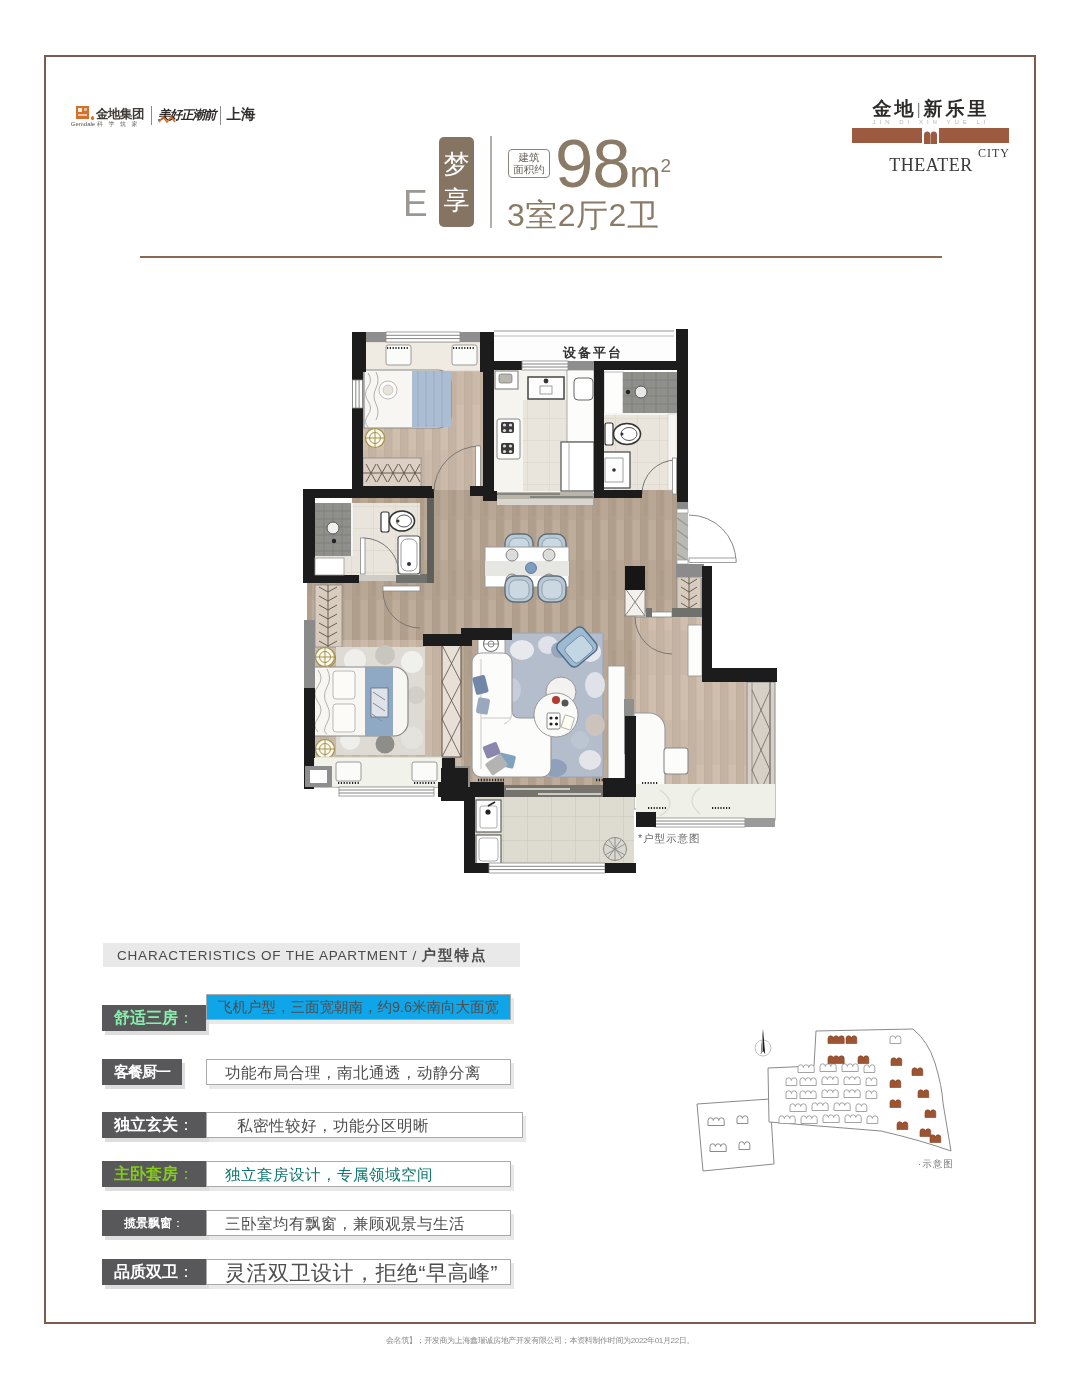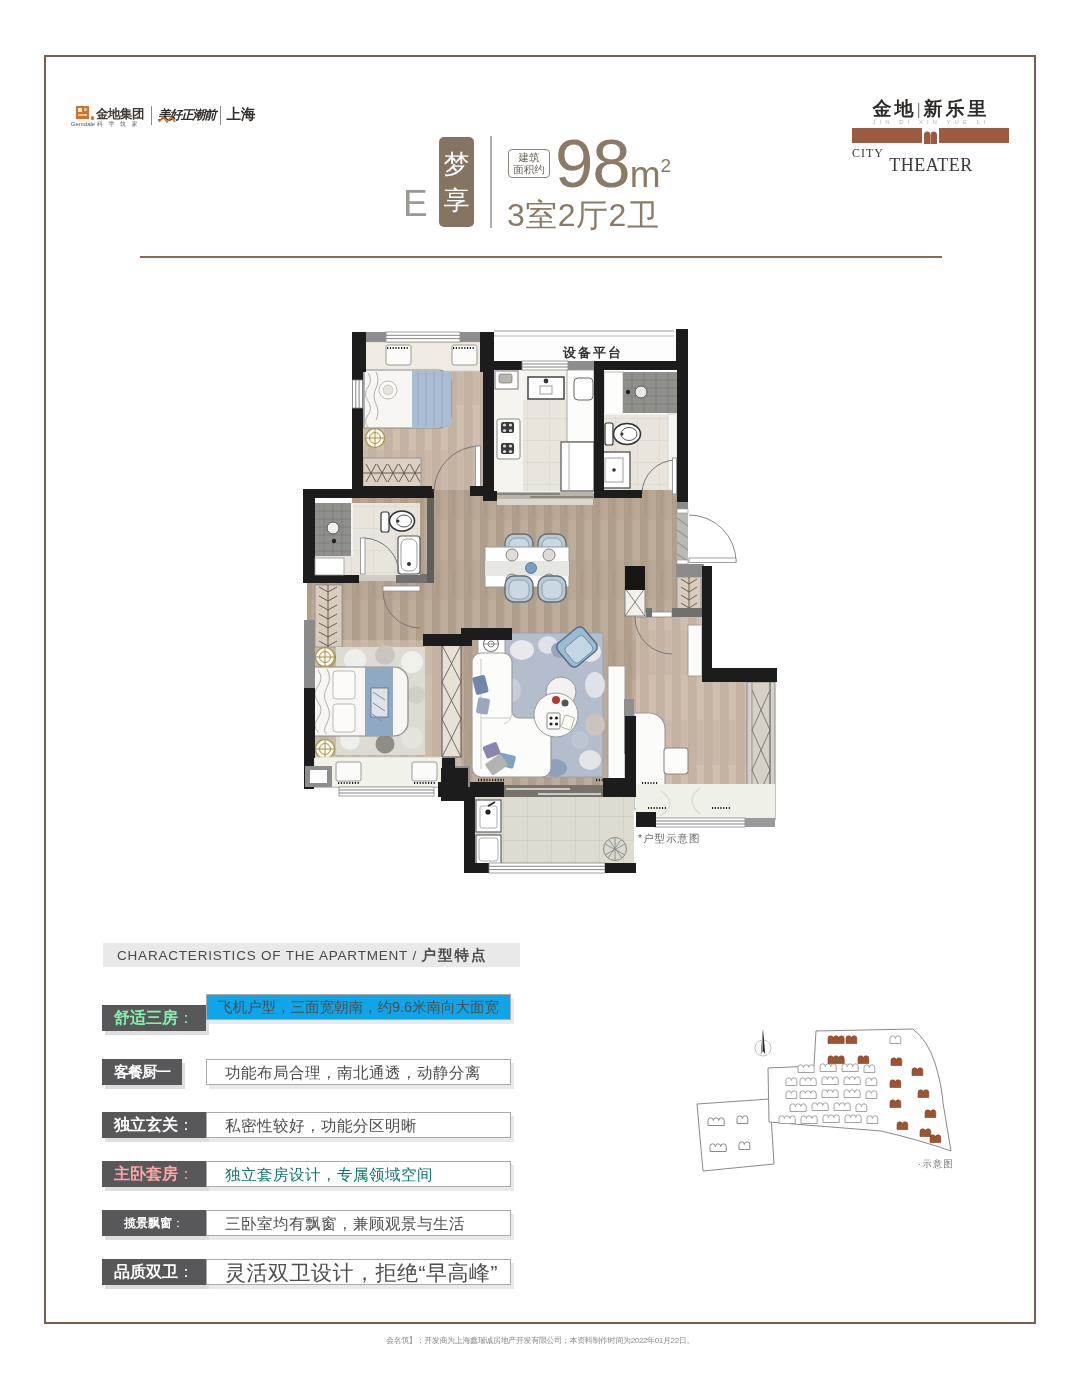--- a/index.html
+++ b/index.html
@@ -41,21 +41,21 @@
 <div class="abs" style="left:852px;top:119px;width:158px;text-align:center;font-size:6px;color:#b9b4ae;letter-spacing:4px;">JIN DI XIN YUE LI</div>
 
 <div class="abs" style="left:852px;top:128px;width:70px;height:15px;background:#9c5a40;"></div>
 <div class="abs" style="left:939px;top:128px;width:70px;height:15px;background:#9c5a40;"></div>
 
 <svg class="abs" style="left:922px;top:128px;" width="17" height="16" viewBox="0 0 17 16">
     <path d="M2,16 v-9 a3.2,3.5 0 0 1 6.4,0 v9 z" fill="#9c5a40"></path>
     <path d="M8.6,16 v-9 a3.2,3.5 0 0 1 6.4,0 v9 z" fill="#9c5a40"></path>
   </svg>
 
-<div class="abs" style="left:852px;top:146px;width:158px;text-align:left;font-family:'Liberation Serif',serif;font-size:12px;color:#3a3a3a;letter-spacing:1px;">CITY</div>
+<div class="abs" style="left:852px;top:146px;width:158px;text-align:right;font-family:'Liberation Serif',serif;font-size:12px;color:#3a3a3a;letter-spacing:1px;">CITY</div>
 
 <div class="abs" style="left:852px;top:155px;width:158px;text-align:center;font-family:'Liberation Serif',serif;font-size:18px;color:#3a3a3a;letter-spacing:0.5px;">THEATER</div>
 
 <div class="abs" style="left:403px;top:183px;font-size:37px;color:#9b9894;">E</div>
 
 <div class="abs" style="left:439px;top:137px;width:35px;height:90px;background:#847461;border-radius:5px;"></div>
 <div class="abs" style="left:439px;top:146px;width:35px;text-align:center;font-size:26px;color:#fff;line-height:36px;">梦<br>享</div>
 
 <div class="abs" style="left:490px;top:136px;width:1.5px;height:92px;background:#b3afa8;"></div>
 
@@ -622,23 +622,23 @@
 <div class="abs" style="left:102px;top:1005px;width:104px;height:26px;background:#58585a;box-shadow:3px 4px 0 #dedede;color:#86efac;font-size:16px;font-weight:bold;text-align:center;line-height:26px;">舒适三房<span style="font-weight:normal;">：</span></div>
 
 <div class="abs" style="left:206px;top:994px;width:303px;height:24px;background:#0ea5e9;border:1px solid #aaa;box-shadow:3px 4px 0 #e9e9e9;color:#4e4e4e;font-size:14.5px;text-align:center;line-height:25px;letter-spacing:0;white-space:nowrap;">飞机户型，三面宽朝南，约9.6米南向大面宽</div>
 
 <div class="abs" style="left:102px;top:1059px;width:80px;height:26px;background:#58585a;box-shadow:3px 4px 0 #dedede;color:#fff;font-size:15px;font-weight:bold;text-align:center;line-height:26px;letter-spacing:-1px;">客餐厨一体<span style="font-weight:normal;">：</span></div>
 
 <div class="abs" style="left:206px;top:1059px;width:303px;height:24px;background:#fff;border:1px solid #aaa;box-shadow:3px 4px 0 #e9e9e9;color:#4e4e4e;font-size:15.5px;text-align:left;line-height:25px;text-indent:18px;letter-spacing:0.5px;">功能布局合理，南北通透，动静分离</div>
 
 <div class="abs" style="left:102px;top:1112px;width:104px;height:26px;background:#58585a;box-shadow:3px 4px 0 #dedede;color:#fff;font-size:16px;font-weight:bold;text-align:center;line-height:26px;">独立玄关<span style="font-weight:normal;">：</span></div>
 
-<div class="abs" style="left:206px;top:1112px;width:303px;height:24px;background:#fff;border:1px solid #aaa;box-shadow:3px 4px 0 #e9e9e9;color:#4e4e4e;font-size:15.5px;text-align:left;line-height:25px;letter-spacing:0.5px;padding-left:0;text-indent:18px;">私密性较好，功能分区明晰</div>
-
-<div class="abs" style="left:102px;top:1161px;width:104px;height:26px;background:#58585a;box-shadow:3px 4px 0 #dedede;color:#fca5a5;font-size:16px;font-weight:bold;text-align:center;line-height:26px;">主卧套房<span style="font-weight:normal;">：</span></div>
+<div class="abs" style="left:206px;top:1112px;width:303px;height:24px;background:#fff;border:1px solid #aaa;box-shadow:3px 4px 0 #e9e9e9;color:#4e4e4e;font-size:15.5px;text-align:left;line-height:25px;letter-spacing:0.5px;padding-left:12px;text-indent:18px;">私密性较好，功能分区明晰</div>
+
+<div class="abs" style="left:102px;top:1161px;width:104px;height:26px;background:#58585a;box-shadow:3px 4px 0 #dedede;color:#84cc16;font-size:16px;font-weight:bold;text-align:center;line-height:26px;">主卧套房<span style="font-weight:normal;">：</span></div>
 
 <div class="abs" style="left:206px;top:1161px;width:303px;height:24px;background:#fff;border:1px solid #aaa;box-shadow:3px 4px 0 #e9e9e9;color:#0f766e;font-size:15.5px;text-align:left;line-height:25px;text-indent:18px;letter-spacing:0.5px;">独立套房设计，专属领域空间</div>
 
 <div class="abs" style="left:102px;top:1210px;width:104px;height:26px;background:#58585a;box-shadow:3px 4px 0 #dedede;color:#fff;font-size:12px;font-weight:bold;text-align:center;line-height:26px;">揽景飘窗<span style="font-weight:normal;">：</span></div>
 
 <div class="abs" style="left:206px;top:1210px;width:303px;height:24px;background:#fff;border:1px solid #aaa;box-shadow:3px 4px 0 #e9e9e9;color:#4e4e4e;font-size:15.5px;text-align:left;line-height:25px;text-indent:18px;letter-spacing:0.5px;">三卧室均有飘窗，兼顾观景与生活</div>
 
 <div class="abs" style="left:102px;top:1259px;width:104px;height:26px;background:#58585a;box-shadow:3px 4px 0 #dedede;color:#fff;font-size:16px;font-weight:bold;text-align:center;line-height:26px;">品质双卫<span style="font-weight:normal;">：</span></div>
 
 <div class="abs" style="left:206px;top:1259px;width:303px;height:24px;background:#fff;border:1px solid #aaa;box-shadow:3px 4px 0 #e9e9e9;color:#4e4e4e;font-size:21px;text-align:left;line-height:25px;text-indent:18px;letter-spacing:0.5px;">灵活双卫设计，拒绝“早高峰”</div>

